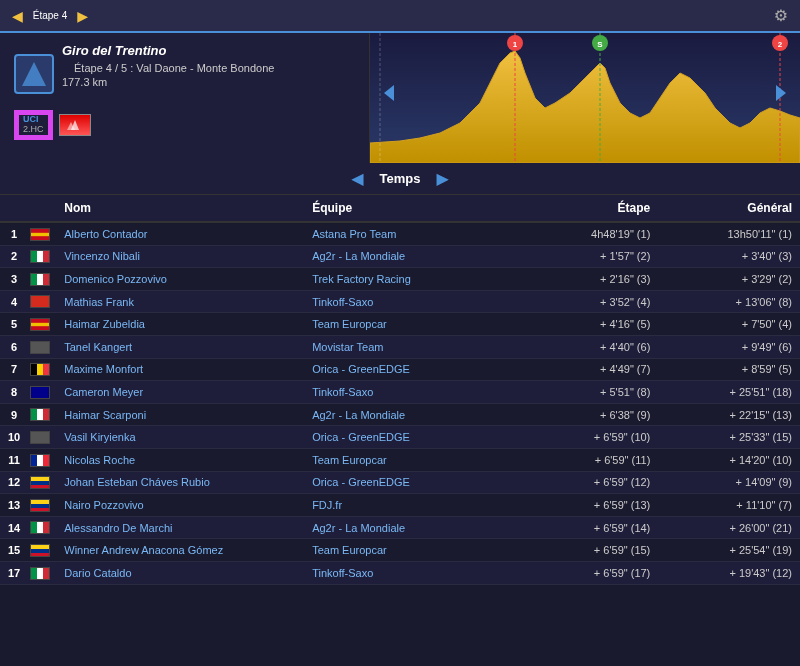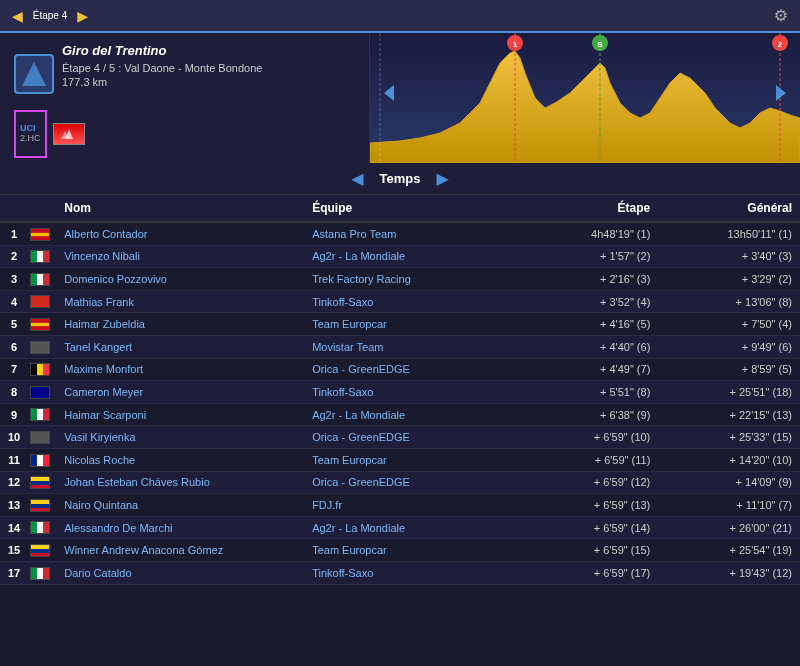--- a/index.html
+++ b/index.html
@@ -49,20 +49,21 @@
       font-size: 13px;
       font-weight: bold;
       color: #fff;
       margin-bottom: 4px;
       font-style: italic;
     }
     .stage-info-left .stage-detail {
       font-size: 11px;
       color: #ccc;
       margin-bottom: 2px;
+      margin-left: 12px;
     }
     .stage-info-left .distance {
       font-size: 11px;
       color: #ccc;
       margin-bottom: 16px;
     }
     .uci-badge {
       display: flex;
       align-items: center;
       gap: 6px;
@@ -229,21 +230,21 @@
         </svg>
       </div>
       <div>
         <div class="race-name">Giro del Trentino</div>
         <div class="stage-detail">Étape 4 / 5 : Val Daone - Monte Bondone</div>
         <div class="distance">177.3 km</div>
       </div>
     </div>
 
     <div class="uci-badge">
-      <div style="border:2px solid #d946ef; padding:12px 4px; display:inline-block;">
+      <div style="border:5px solid #d946ef; padding:0 4px; display:inline-block;">
         <div style="font-size:9px; color:#4a90d9; font-weight:bold; line-height:1.1;">UCI</div>
         <div style="font-size:9px; color:#aaa; line-height:1.1;">2.HC</div>
       </div>
 
       <div style="width:32px; height:22px; background: linear-gradient(#d00, #f55); border:1px solid #888; display:flex; align-items:center; justify-content:center;">
         <svg width="20" height="14" viewBox="0 0 20 14">
           <polygon points="6,12 10,2 14,12" fill="#fff" opacity="0.7"></polygon>
           <polygon points="2,12 6,4 10,12" fill="#fff" opacity="0.5"></polygon>
         </svg>
       </div>
@@ -426,21 +427,21 @@
     <td class="name">Johan Esteban Cháves Rubio</td>
     <td class="team">Orica - GreenEDGE</td>
     <td class="time">+ 6'59" (12)</td>
     <td class="general">+ 14'09" (9)</td>
   </tr>
         <tr>
     <td class="rank">13</td>
     <td class="flag-cell">
       <span class="flag flag-col"></span>
     </td>
-    <td class="name">Nairo Quintana</td>
+    <td class="name">Nairo Pozzovivo</td>
     <td class="team">FDJ.fr</td>
     <td class="time">+ 6'59" (13)</td>
     <td class="general">+ 11'10" (7)</td>
   </tr>
         <tr>
     <td class="rank">14</td>
     <td class="flag-cell">
       <span class="flag flag-ita"></span>
     </td>
     <td class="name">Alessandro De Marchi</td>

